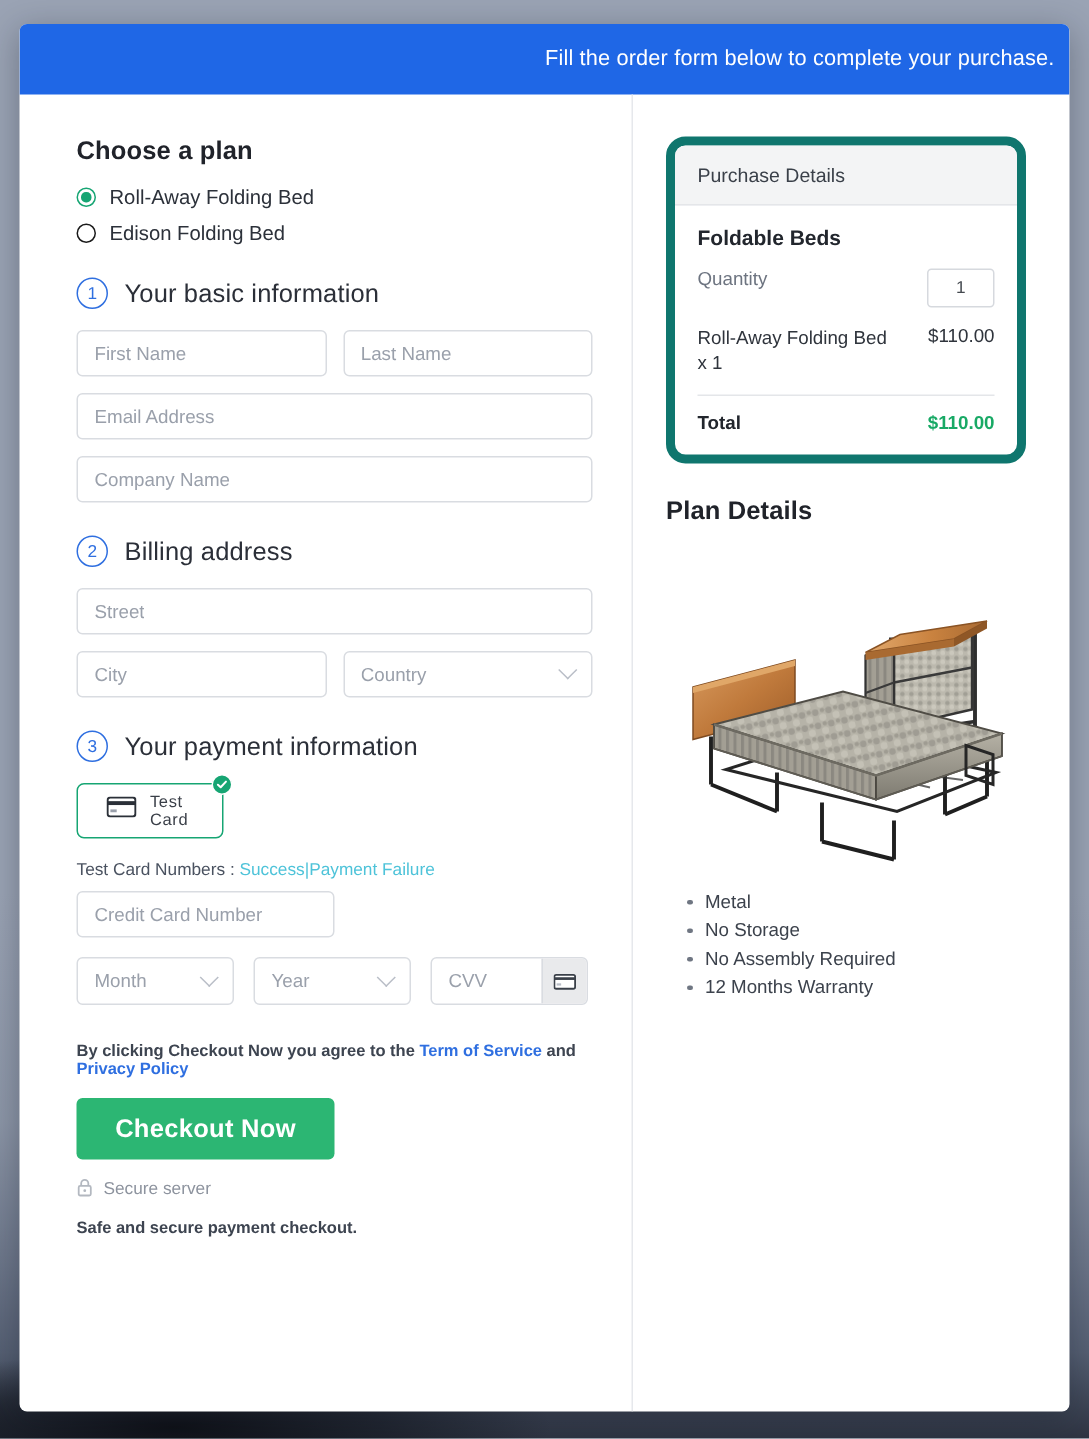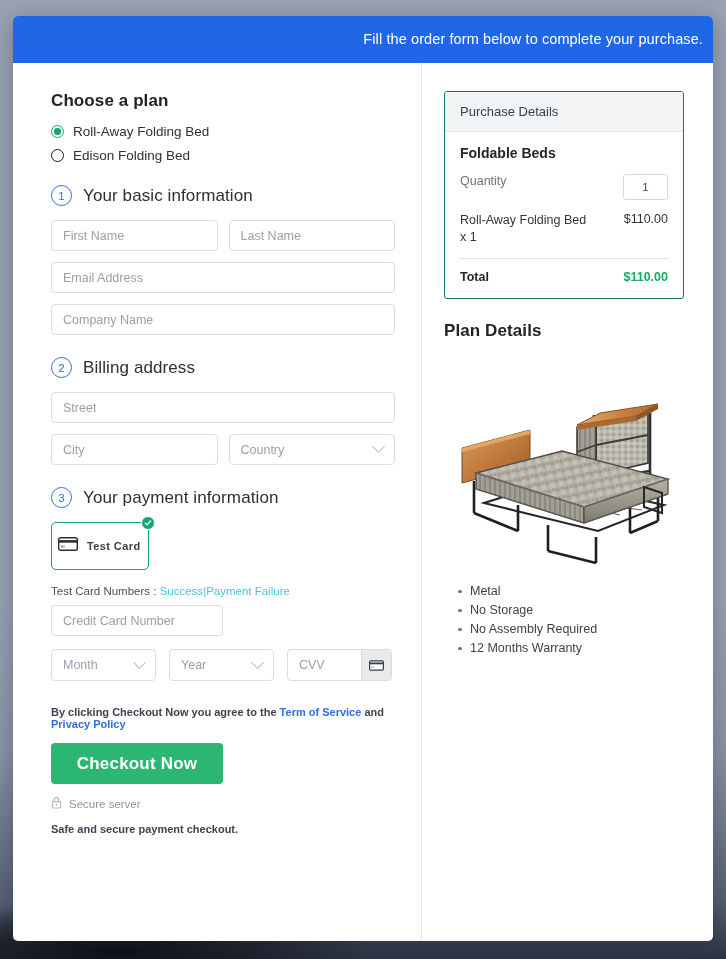--- a/index.html
+++ b/index.html
@@ -183,30 +183,29 @@
     width: 9px; height: 9px;
     border-right: 1.4px solid #b9bec7;
     border-bottom: 1.4px solid #b9bec7;
     transform: rotate(45deg) translate(-2px,-2px);
     flex: 0 0 auto;
   }
 
   
   #pay-tile {
     width: 98px;
-    height: 48px;
+    height: 37px;
     border: 1.6px solid #16a573;
     border-radius: 5px;
     display: flex;
     align-items: center;
-    padding-left: 6px;
+    padding-left: 19px;
     gap: 9px;
     position: relative;
     margin-bottom: 15px;
-    font-weight: bold;
   }
   #pay-tile .tile-label { font-size: 11px; color: #3a3f48; letter-spacing: .4px; }
   .badge-check {
     position: absolute;
     right: -7px; top: -7px;
     width: 14px; height: 14px;
     border-radius: 50%;
     background: #16a573;
     border: 1.5px solid #fff;
     display: flex; align-items: center; justify-content: center;
@@ -278,22 +277,22 @@
   }
   #safe-note { font-size: 11px; color: #3d4450; font-weight: bold; }
 
   
   #right-col {
     flex: 1 1 auto;
     padding: 28px 29px 0 22px;
   }
 
   #purchase-box {
-    border: 1px solid #0f766e;
-    border-radius: 3px;
+    border: 6px solid #0f766e;
+    border-radius: 13px;
     overflow: hidden;
     margin-bottom: 22px;
   }
   #purchase-header {
     background: #f3f4f5;
     border-bottom: 1px solid #e4e6e9;
     padding: 12px 15px;
     font-size: 13px;
     color: #3a4049;
   }

